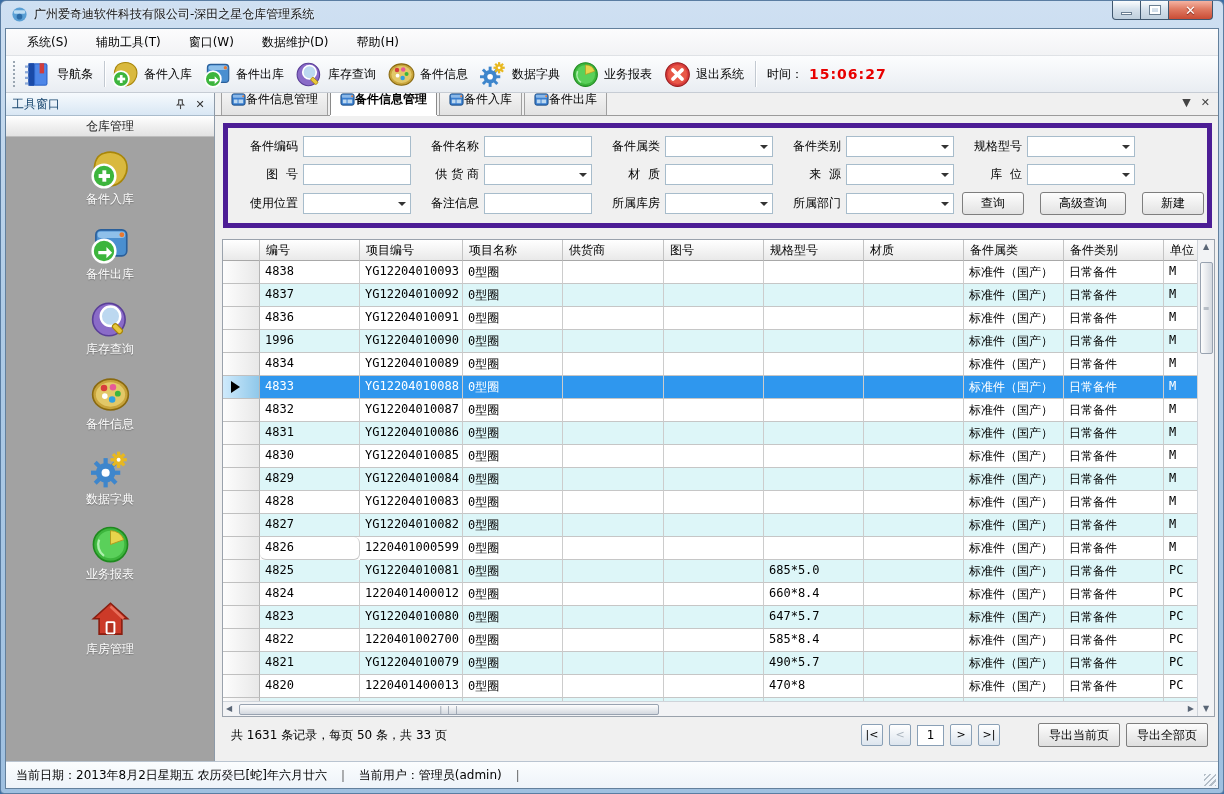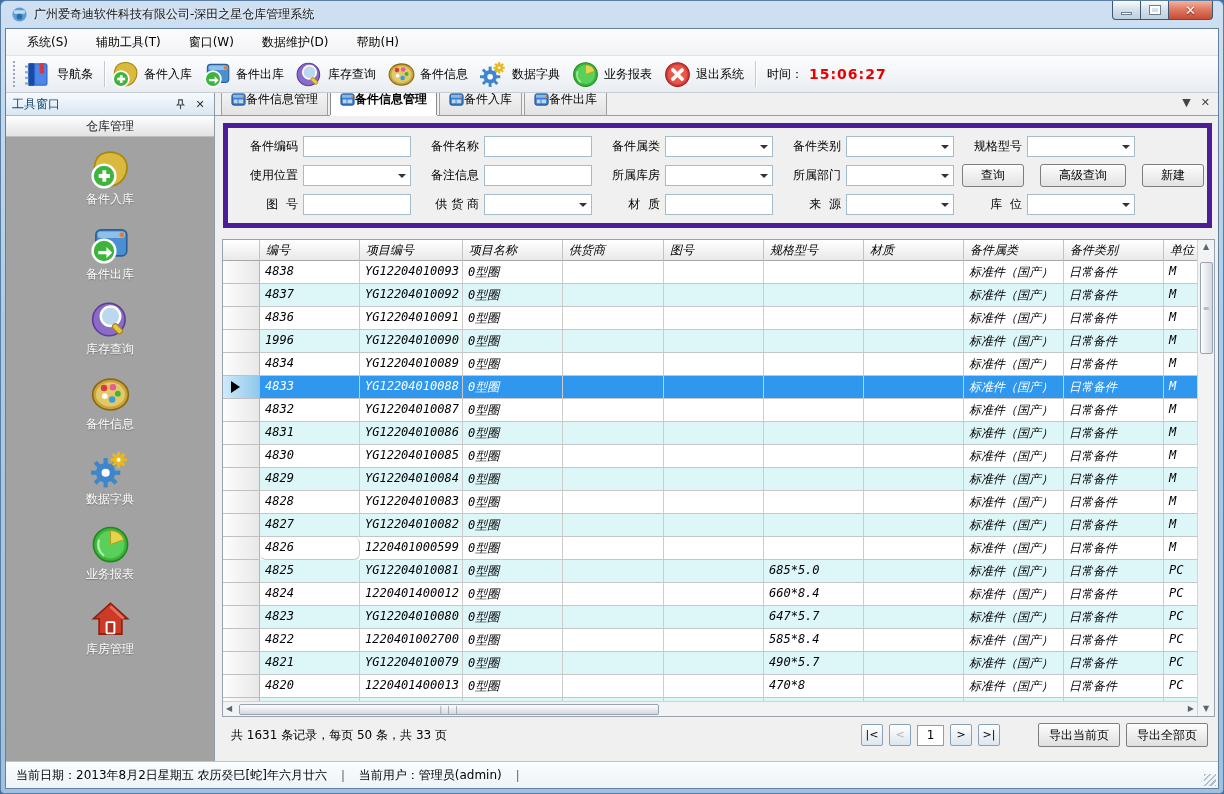--- a/index.html
+++ b/index.html
@@ -77,21 +77,21 @@
     font:inherit; }
   .f-sel { width:108px; height:21px; border:1px solid #a7bccb; background:#fff; position:relative; }
   .f-sel .arr { position:absolute; right:4px; top:8px; width:0; height:0;
     border:4px solid transparent; border-top-color:#333; }
   .f-btns { display:flex; gap:16px; margin-left:auto; margin-right:10px; }
   .btn { height:23px; padding:0 18px; border:1px solid #7e7e7e; border-radius:3px;
     background:linear-gradient(#fdfdfd,#e2e2e2); font:inherit; cursor:default; white-space:nowrap; }
 
   .grid-wrap { margin:6px 3px 0 7px; border:1px solid #9aa2ac; background:#fff; position:relative;
     height:478px; flex:0 0 478px; display:flex; }
-  .grid-cols { width:calc(100% - 17px); overflow:hidden; display:flex; flex-direction:column;font-style:italic; }
+  .grid-cols { width:calc(100% - 17px); overflow:hidden; display:flex; flex-direction:column; }
   .g-hrow { display:flex; height:21px; flex:0 0 21px; }
   .g-hcell { background:linear-gradient(#ffffff,#e9e9e9); border-right:1px solid #c3c3c3;
     border-bottom:1px solid #a8a8a8; padding:2px 0 0 6px; overflow:hidden; white-space:nowrap; flex:0 0 auto; }
   .g-body { height:443px; overflow:hidden; }
   .g-row { display:flex; height:23px; }
   .g-cell { border-right:1px solid #cccccc; border-bottom:1px solid #c6c6c6; padding:3px 0 0 5px;
     overflow:hidden; white-space:nowrap; flex:0 0 auto; font-family:"DejaVu Sans Mono","DejaVu Sans",monospace; font-size:12px; }
   .g-rowhead { background:linear-gradient(90deg,#fdfdfd,#e8e8e8); border-right:1px solid #b5b5b5;
     border-bottom:1px solid #c0c0c0; flex:0 0 auto; position:relative; }
   .g-row.alt .g-cell { background:#ddf6f8; }
@@ -473,20 +473,48 @@
               </div>
               <div class="f-pair">
                 <span class="f-lbl">规格型号</span>
                 <div class="f-sel">
                   <span class="arr"></span>
                 </div>
               </div>
             </div>
             <div class="f-row">
               <div class="f-pair">
+                <span class="f-lbl">图  号</span>
+                <input class="f-inp" style="">
+              </div>
+              <div class="f-pair">
+                <span class="f-lbl">供 货 商</span>
+                <div class="f-sel">
+                  <span class="arr"></span>
+                </div>
+              </div>
+              <div class="f-pair">
+                <span class="f-lbl">材  质</span>
+                <input class="f-inp" style="">
+              </div>
+              <div class="f-pair">
+                <span class="f-lbl">来  源</span>
+                <div class="f-sel">
+                  <span class="arr"></span>
+                </div>
+              </div>
+              <div class="f-pair">
+                <span class="f-lbl">库  位</span>
+                <div class="f-sel">
+                  <span class="arr"></span>
+                </div>
+              </div>
+            </div>
+            <div class="f-row">
+              <div class="f-pair">
                 <span class="f-lbl">使用位置</span>
                 <div class="f-sel">
                   <span class="arr"></span>
                 </div>
               </div>
               <div class="f-pair">
                 <span class="f-lbl">备注信息</span>
                 <input class="f-inp" style="">
               </div>
               <div class="f-pair">
@@ -498,48 +526,20 @@
               <div class="f-pair">
                 <span class="f-lbl">所属部门</span>
                 <div class="f-sel">
                   <span class="arr"></span>
                 </div>
               </div>
               <div class="f-btns">
                 <button class="btn">查询</button>
                 <button class="btn">高级查询</button>
                 <button class="btn">新建</button>
-              </div>
-            </div>
-            <div class="f-row">
-              <div class="f-pair">
-                <span class="f-lbl">图  号</span>
-                <input class="f-inp" style="">
-              </div>
-              <div class="f-pair">
-                <span class="f-lbl">供 货 商</span>
-                <div class="f-sel">
-                  <span class="arr"></span>
-                </div>
-              </div>
-              <div class="f-pair">
-                <span class="f-lbl">材  质</span>
-                <input class="f-inp" style="">
-              </div>
-              <div class="f-pair">
-                <span class="f-lbl">来  源</span>
-                <div class="f-sel">
-                  <span class="arr"></span>
-                </div>
-              </div>
-              <div class="f-pair">
-                <span class="f-lbl">库  位</span>
-                <div class="f-sel">
-                  <span class="arr"></span>
-                </div>
               </div>
             </div>
           </div>
 
         <div class="grid-wrap">
           <div class="grid-cols">
             <div class="g-hrow" id="grid-head">
                 <div class="g-hcell" style="width: 37px;"></div>
                 <div class="g-hcell" style="width: 100px;">编号</div>
                 <div class="g-hcell" style="width: 103px;">项目编号</div>

